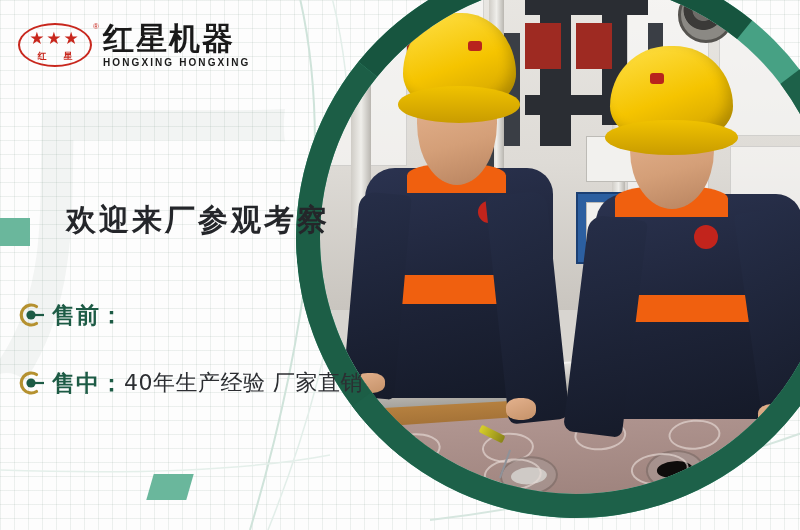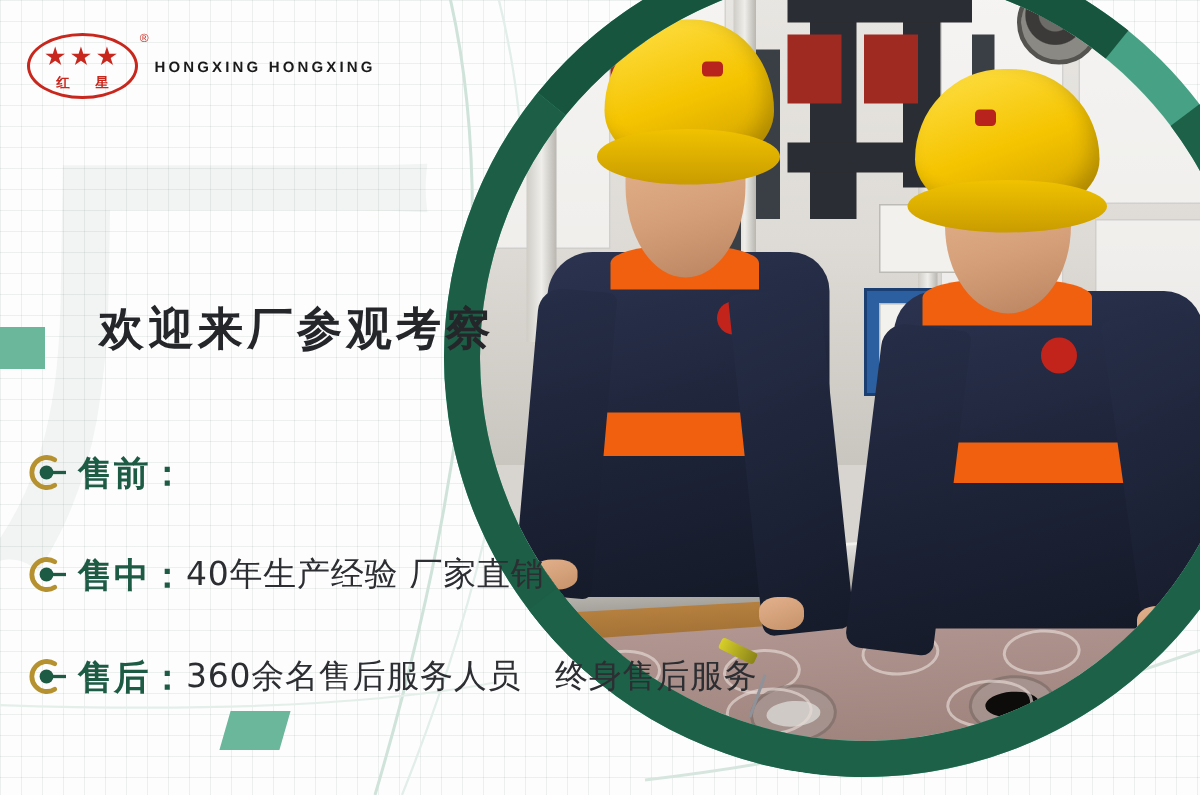--- a/index.html
+++ b/index.html
@@ -415,20 +415,21 @@
     <div class="logo-badge">
       <div class="logo-oval"></div>
       <div class="logo-stars">★★★</div>
       <div class="logo-cn-small">
         <span>红</span>
         <span>星</span>
       </div>
       <div class="logo-r">®</div>
     </div>
     <div class="logo-text">
+      <div class="logo-cn">红星机器</div>
       <div class="logo-en">HONGXING HONGXING</div>
     </div>
   </div>
 
   <div class="subhead">欢迎来厂参观考察</div>
 
   <div class="bullets">
 
     <div class="bullet-row">
       <svg class="bullet-icon" viewBox="0 0 30 30">
@@ -442,25 +443,16 @@
     <div class="bullet-row">
       <svg class="bullet-icon" viewBox="0 0 30 30">
         <path d="M20.5 6.5 A10 10 0 1 0 20.5 23.5" fill="none" stroke="#b5912f" stroke-width="3.2" stroke-linecap="round"></path>
         <circle cx="15" cy="15" r="4.6" fill="#1d5b45"></circle>
         <rect x="19" y="13.9" width="9" height="2.2" fill="#1d5b45"></rect>
       </svg>
       <span class="bullet-label">售中：</span>
       <span class="bullet-text">40年生产经验 厂家直销</span>
     </div>
 
-    <div class="bullet-row">
-      <svg class="bullet-icon" viewBox="0 0 30 30">
-        <path d="M20.5 6.5 A10 10 0 1 0 20.5 23.5" fill="none" stroke="#b5912f" stroke-width="3.2" stroke-linecap="round"></path>
-        <circle cx="15" cy="15" r="4.6" fill="#1d5b45"></circle>
-        <rect x="19" y="13.9" width="9" height="2.2" fill="#1d5b45"></rect>
-      </svg>
-      <span class="bullet-label">售后：</span>
-      <span class="bullet-text">360余名售后服务人员　终身售后服务</span>
-    </div>
 
   </div>
 
 </div>
 
 </body></html>

